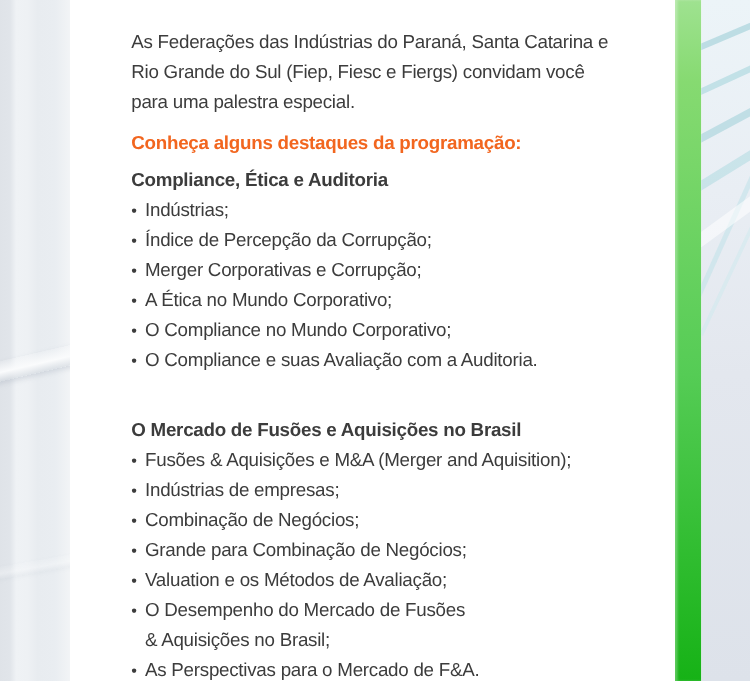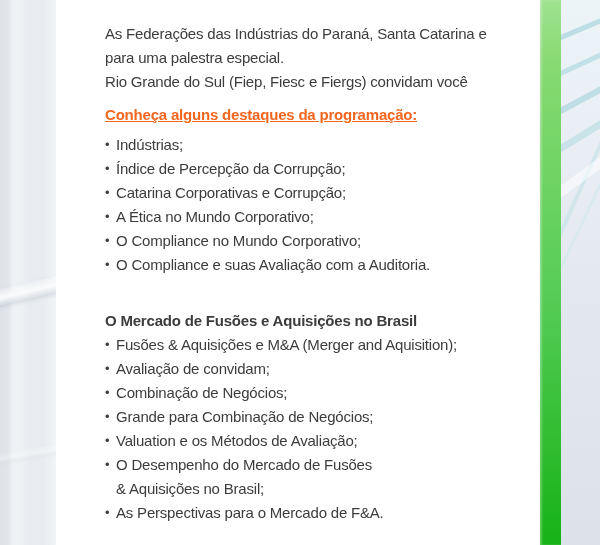--- a/index.html
+++ b/index.html
@@ -54,21 +54,20 @@
     font-size: 15px;
     letter-spacing: -0.2px;
     line-height: 24px;
   }
   .intro div { white-space: nowrap; }
   .orange-heading {
     margin-top: 9px;
     font-weight: bold;
     color: var(--accent-orange, #F2661F);
     white-space: nowrap;
-    text-decoration: underline;
   }
   .section { margin-top: 6px; }
   .section.second { margin-top: 32px; }
   .section-title { font-weight: bold; white-space: nowrap; }
   ul.items { list-style: none; margin: 0; padding: 0; }
   ul.items li { display: flex; }
   .bullet {
     flex: 0 0 11px; width: 11px;
     font-size: 13px; line-height: 24px;
   }
@@ -98,39 +97,40 @@
 
   <div class="left-bg">
     <div class="left-streak"></div>
     <div class="left-streak faint"></div>
   </div>
 
   <div class="content">
 
     <div class="intro">
       <div>As Federações das Indústrias do Paraná, Santa Catarina e</div>
+      <div>Rio Grande do Sul (Fiep, Fiesc e Fiergs) convidam você</div>
       <div>para uma palestra especial.</div>
-      <div>Rio Grande do Sul (Fiep, Fiesc e Fiergs) convidam você</div>
     </div>
 
     <div class="orange-heading">Conheça alguns destaques da programação:</div>
 
     <div class="section">
+      <div class="section-title">Compliance, Ética e Auditoria</div>
       <ul class="items">
         <li>
           <span class="bullet">•</span>
           <span class="txt">Indústrias;</span>
         </li>
         <li>
           <span class="bullet">•</span>
           <span class="txt">Índice de Percepção da Corrupção;</span>
         </li>
         <li>
           <span class="bullet">•</span>
-          <span class="txt">Catarina Corporativas e Corrupção;</span>
+          <span class="txt">Merger Corporativas e Corrupção;</span>
         </li>
         <li>
           <span class="bullet">•</span>
           <span class="txt">A Ética no Mundo Corporativo;</span>
         </li>
         <li>
           <span class="bullet">•</span>
           <span class="txt">O Compliance no Mundo Corporativo;</span>
         </li>
         <li>
@@ -142,21 +142,21 @@
 
     <div class="section second">
       <div class="section-title">O Mercado de Fusões e Aquisições no Brasil</div>
       <ul class="items">
         <li>
           <span class="bullet">•</span>
           <span class="txt">Fusões &amp; Aquisições e M&amp;A (Merger and Aquisition);</span>
         </li>
         <li>
           <span class="bullet">•</span>
-          <span class="txt">Avaliação de convidam;</span>
+          <span class="txt">Indústrias de empresas;</span>
         </li>
         <li>
           <span class="bullet">•</span>
           <span class="txt">Combinação de Negócios;</span>
         </li>
         <li>
           <span class="bullet">•</span>
           <span class="txt">Grande para Combinação de Negócios;</span>
         </li>
         <li>

